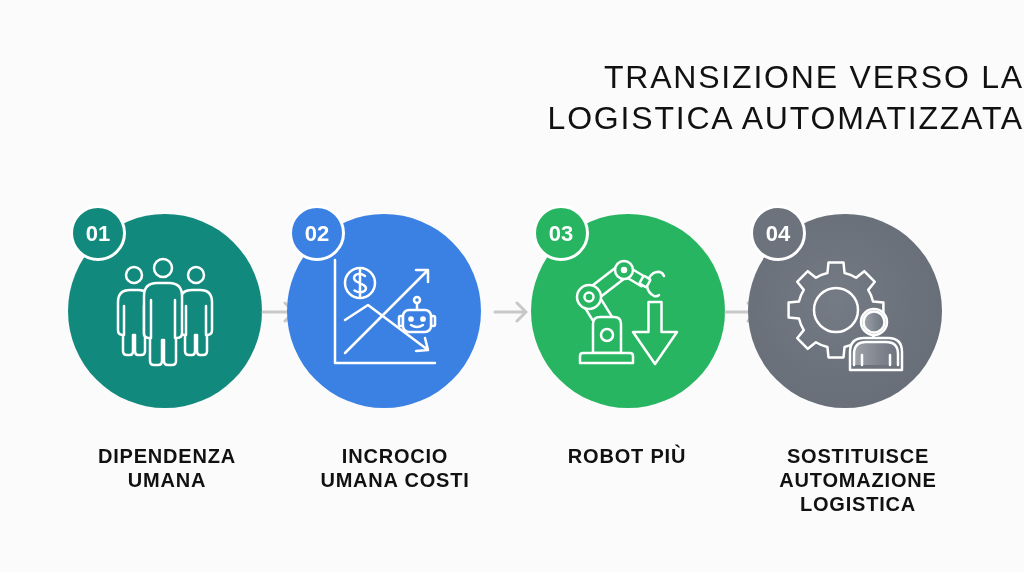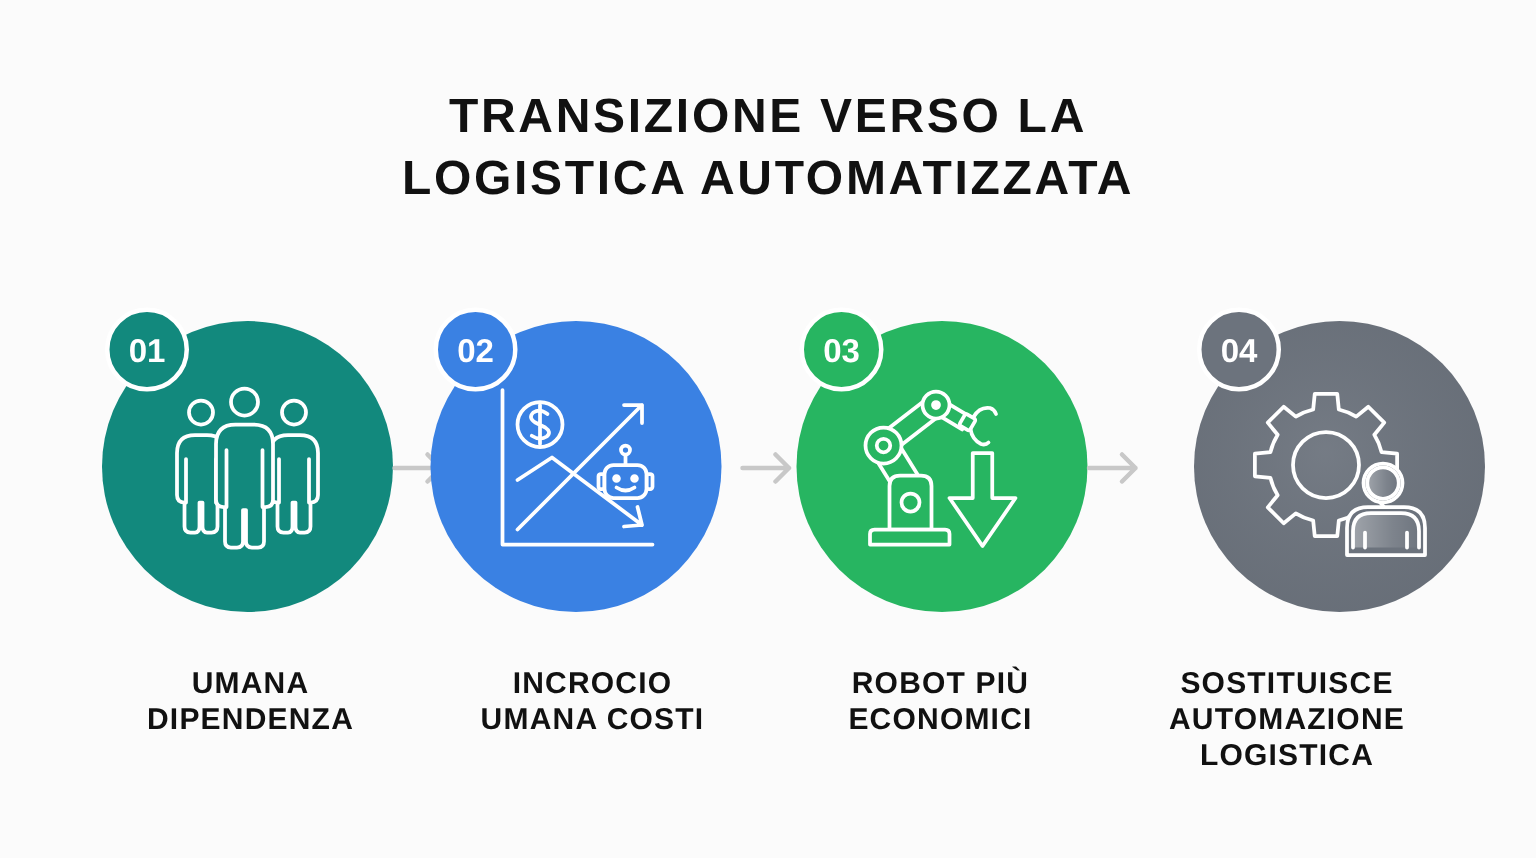--- a/index.html
+++ b/index.html
@@ -4,21 +4,21 @@
 <style>
   html, body { margin: 0; padding: 0; }
   body {
     width: 1024px; height: 572px; overflow: hidden;
     background: #FBFBFB; position: relative;
     font-family: "Liberation Sans", "DejaVu Sans", sans-serif;
     color: #111111;
   }
   .title {
     position: absolute; left: 0; top: 57px; width: 1024px;
-    text-align: center; font-weight: bold; font-size: 32px;
+    text-align: right; font-weight: normal; font-size: 32px;
     line-height: 41px; letter-spacing: 1.8px;
   }
   .title div { white-space: nowrap; }
   .step {
     position: absolute; top: 214px; width: 194px; height: 194px;
   }
   .step svg { position: absolute; left: 0; top: 0; overflow: visible; }
   .badge-num {
     font-family: "Liberation Sans", "DejaVu Sans", sans-serif;
     font-weight: bold; font-size: 22px; fill: #FFFFFF;
@@ -142,21 +142,21 @@
       <circle cx="30" cy="19" r="26.5" fill="#27B561" stroke="#FFFFFF" stroke-width="3"></circle>
       <text class="badge-num" x="30" y="27" text-anchor="middle">03</text>
     </g>
   </svg>
 </div>
 
 <svg class="connector" style="left:724px;" width="36" height="24" viewBox="0 0 36 24">
   <path d="M 2 12 L 33 12 M 24 3 L 33 12 L 24 21" fill="none" stroke="#C8C8C8" stroke-width="3" stroke-linecap="round" stroke-linejoin="round"></path>
 </svg>
 
-<div class="step" style="left:796px;">
+<div class="step" style="left:748px;">
   <svg width="194" height="194" viewBox="0 0 194 194">
     <defs>
       <radialGradient id="g4shade" cx="45%" cy="45%" r="60%">
         <stop offset="0%" stop-color="#FFFFFF" stop-opacity="0.06"></stop>
         <stop offset="100%" stop-color="#000000" stop-opacity="0.04"></stop>
       </radialGradient>
       <linearGradient id="g4person" x1="0" y1="0" x2="1" y2="0">
         <stop offset="0%" stop-color="#FFFFFF" stop-opacity="0.35"></stop>
         <stop offset="60%" stop-color="#FFFFFF" stop-opacity="0.12"></stop>
         <stop offset="100%" stop-color="#FFFFFF" stop-opacity="0.02"></stop>
@@ -176,28 +176,27 @@
       </g>
     </g>
     <g>
       <circle cx="30" cy="19" r="26.5" fill="#6C737D" stroke="#FFFFFF" stroke-width="3"></circle>
       <text class="badge-num" x="30" y="27" text-anchor="middle">04</text>
     </g>
   </svg>
 </div>
 
 <div class="label" style="left:47px;">
+  <div>DIPENDENZA</div>
   <div>UMANA</div>
-  <div>DIPENDENZA</div>
 </div>
 <div class="label" style="left:275px;">
   <div>INCROCIO</div>
   <div>UMANA COSTI</div>
 </div>
 <div class="label" style="left:507px;">
   <div>ROBOT PIÙ</div>
-  <div>ECONOMICI</div>
 </div>
 <div class="label" style="left:738px;">
   <div>SOSTITUISCE</div>
   <div>AUTOMAZIONE</div>
   <div>LOGISTICA</div>
 </div>
 
 </body></html>

